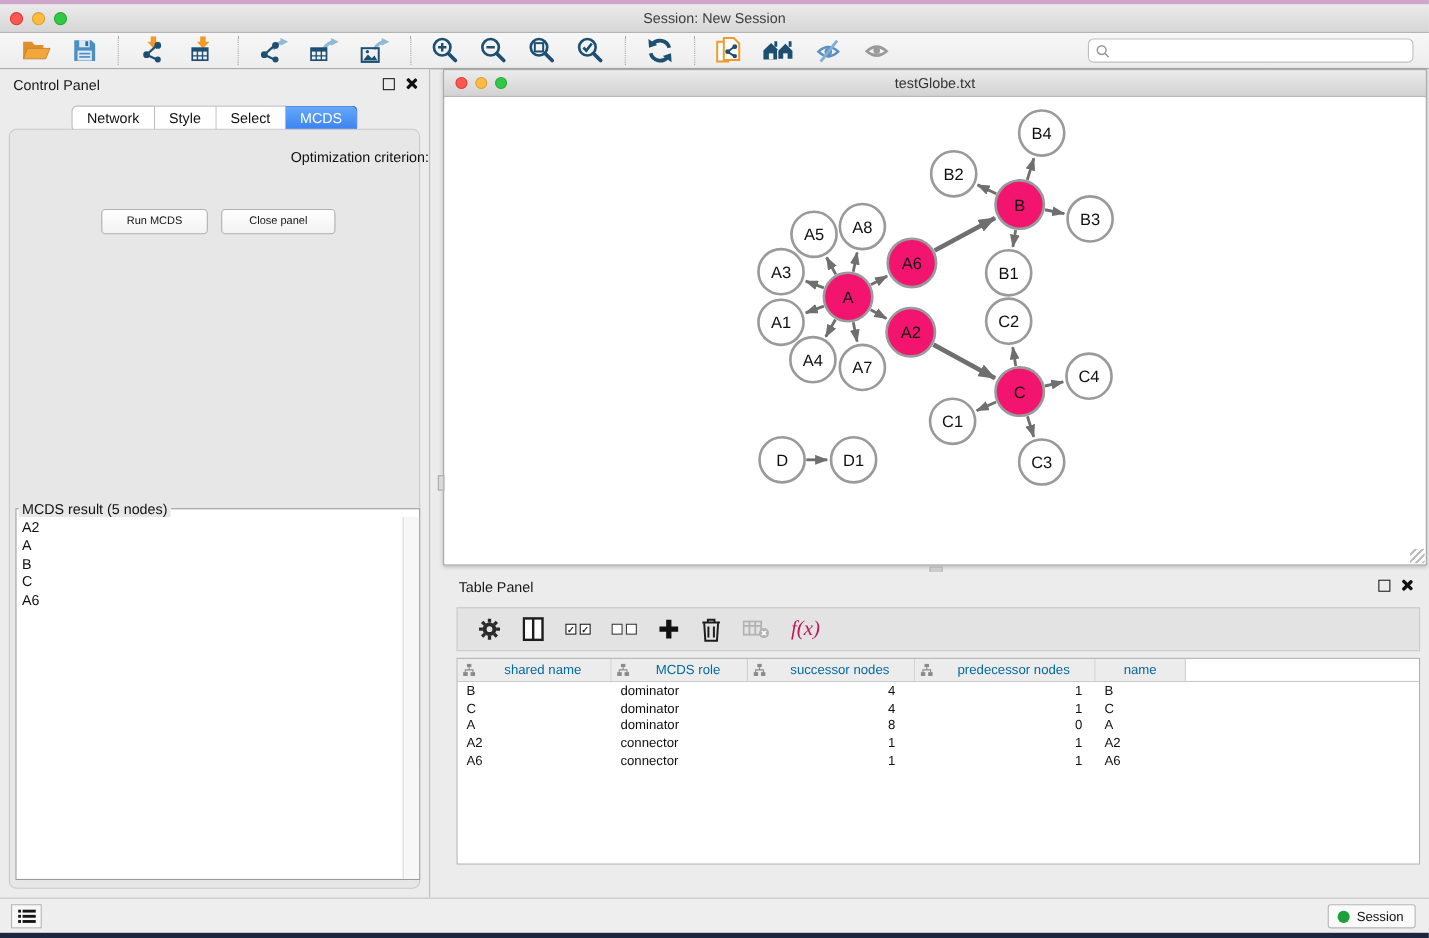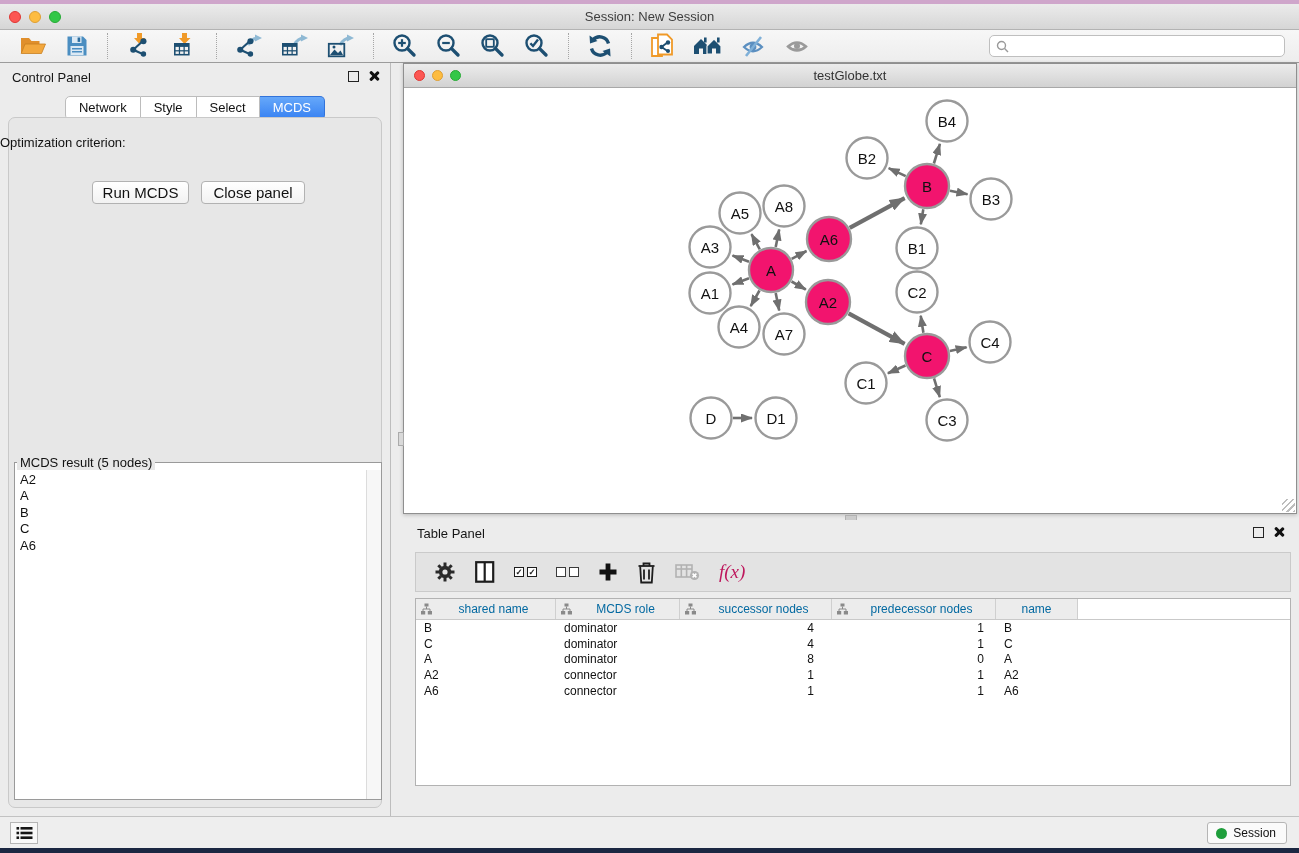--- a/index.html
+++ b/index.html
@@ -37,28 +37,28 @@
   .close-x::before, .close-x::after { content:""; position:absolute; left:5px; top:0; width:2.6px; height:12px; background:#111; border-radius:1px; }
   .close-x::before { transform:rotate(45deg); } .close-x::after { transform:rotate(-45deg); }
 
   .cp-tabs { position:absolute; left:0; top:33px; width:100%; display:flex; justify-content:center; }
   .seg { font-size:13px; padding:3px 13px 4px; background:#fff; border:1px solid #bcbcbc; border-left:none; color:#111; white-space:nowrap; }
   .seg:first-child { border-left:1px solid #bcbcbc; border-radius:5px 0 0 5px; }
   .seg:last-child { border-radius:0 5px 5px 0; }
   .seg.selected { background:linear-gradient(#66a8fa,#3781f2); border-color:#3273da; color:#fff; }
 
   .cp-inner { position:absolute; left:8px; right:8px; top:54px; bottom:8px; background:#e7e7e7; border:1px solid #c9c9c9; border-radius:7px; }
-  .opt-label { position:absolute; left:0; top:72px; width:100%; text-align:left; font-size:13px; color:#111; }
+  .opt-label { position:absolute; left:0; top:72px; width:100%; text-align:right; font-size:13px; color:#111; }
   .dropdown { position:absolute; left:43px; top:94px; width:313px; height:23px; background:#fff; border:1px solid #ababab;
               border-radius:4px; font-size:13px; line-height:21px; padding-left:8px; }
   .dd-stepper { position:absolute; right:2px; top:1.5px; width:17px; height:19px; border-radius:3.5px;
                 background:linear-gradient(#6aabfb,#2f72ea); display:flex; flex-direction:column; align-items:center; justify-content:center; gap:1.5px; }
   .dd-up { width:0; height:0; border-left:4px solid transparent; border-right:4px solid transparent; border-bottom:4.5px solid #fff; }
   .dd-down { width:0; height:0; border-left:4px solid transparent; border-right:4px solid transparent; border-top:4.5px solid #fff; }
-  .btn { position:absolute; top:118px; font-size:15px; height:23px; background:linear-gradient(#ffffff,#f2f2f2);
+  .btn { position:absolute; top:127px; font-size:10px; height:23px; background:linear-gradient(#ffffff,#f2f2f2);
          border:1px solid #b2b2b2; border-radius:4px; color:#111; }
   #run-btn { left:92px; width:97px; } #close-btn { left:201px; width:104px; }
 
   .result-box { position:absolute; left:14px; top:392px; width:368px; height:345px; border:1px solid #9a9a9a; background:#fff; }
   .result-box legend { font-size:13px; color:#111; padding:0 3px; margin-left:2px; background:#e7e7e7; }
   .result-list { position:absolute; left:0; top:0; right:15px; bottom:0; padding:2px 0 0 5px; font-size:13px; line-height:16.4px; color:#111; overflow:hidden; }
   .result-scroll { position:absolute; right:0; top:0; bottom:0; width:15px; background:#f7f7f7; border-left:1px solid #dcdcdc; }
 
   
   .net-window { position:absolute; left:403px; top:63px; width:894px; height:451px; background:#fff;

